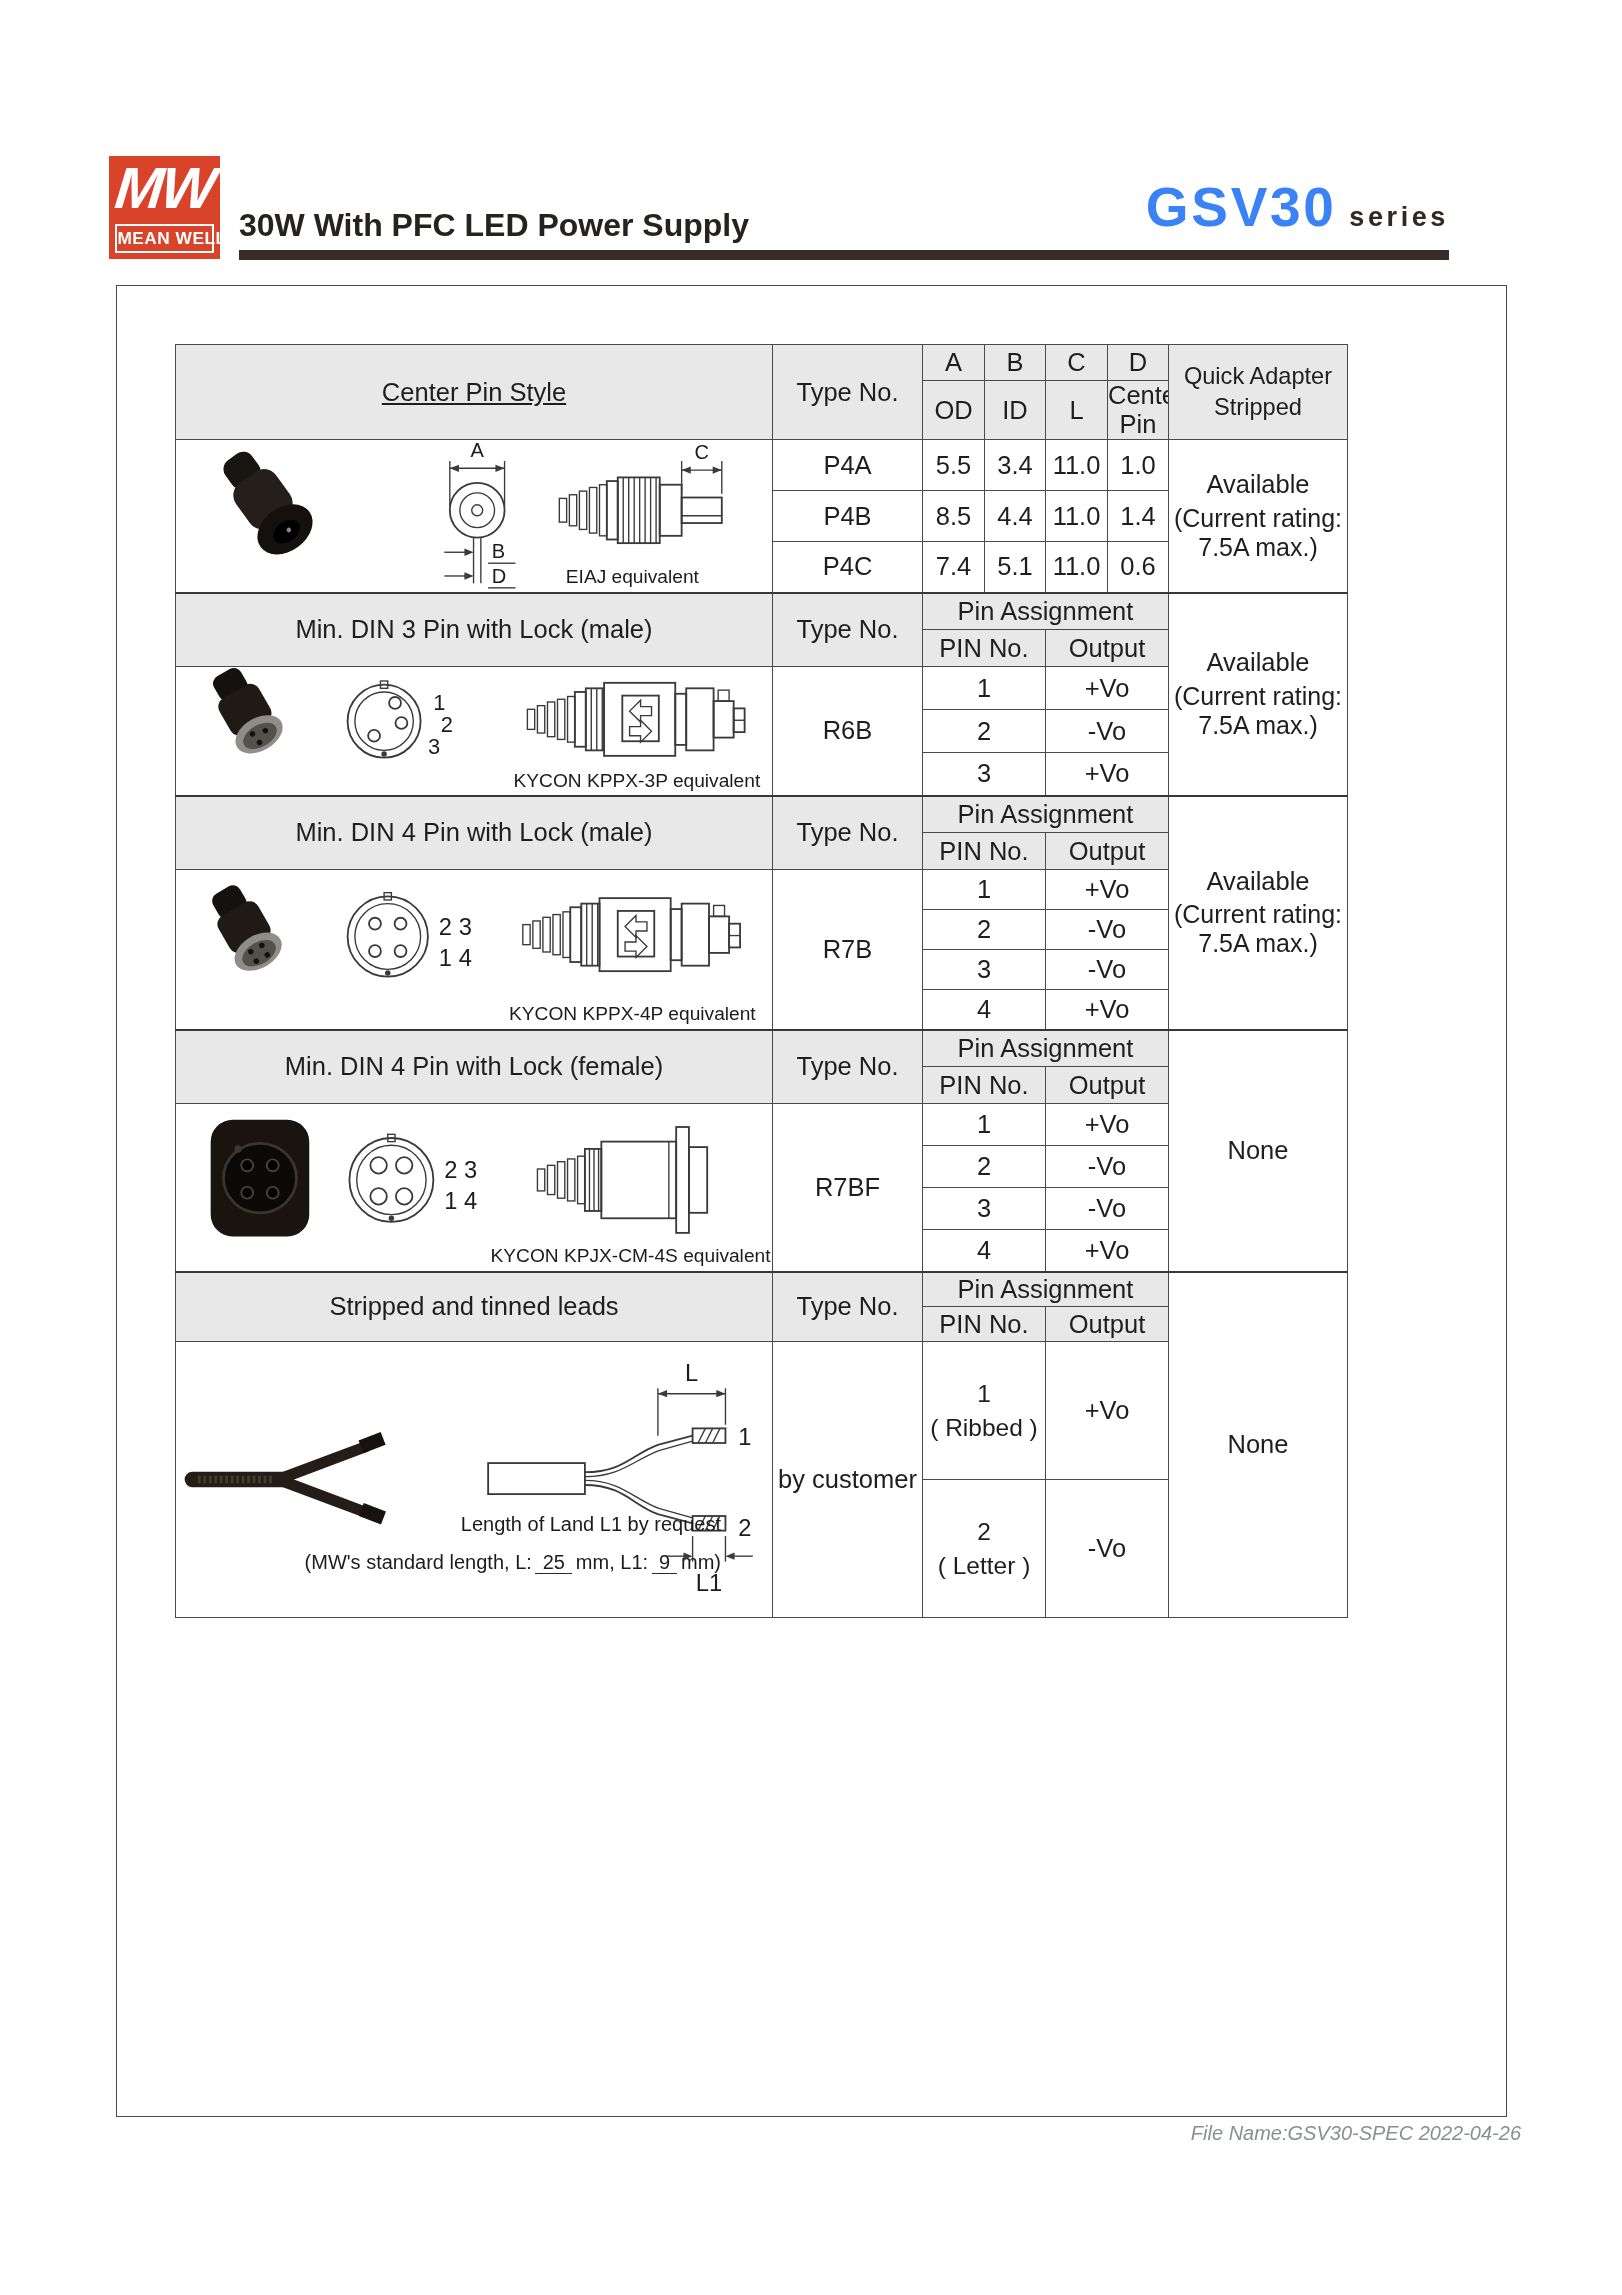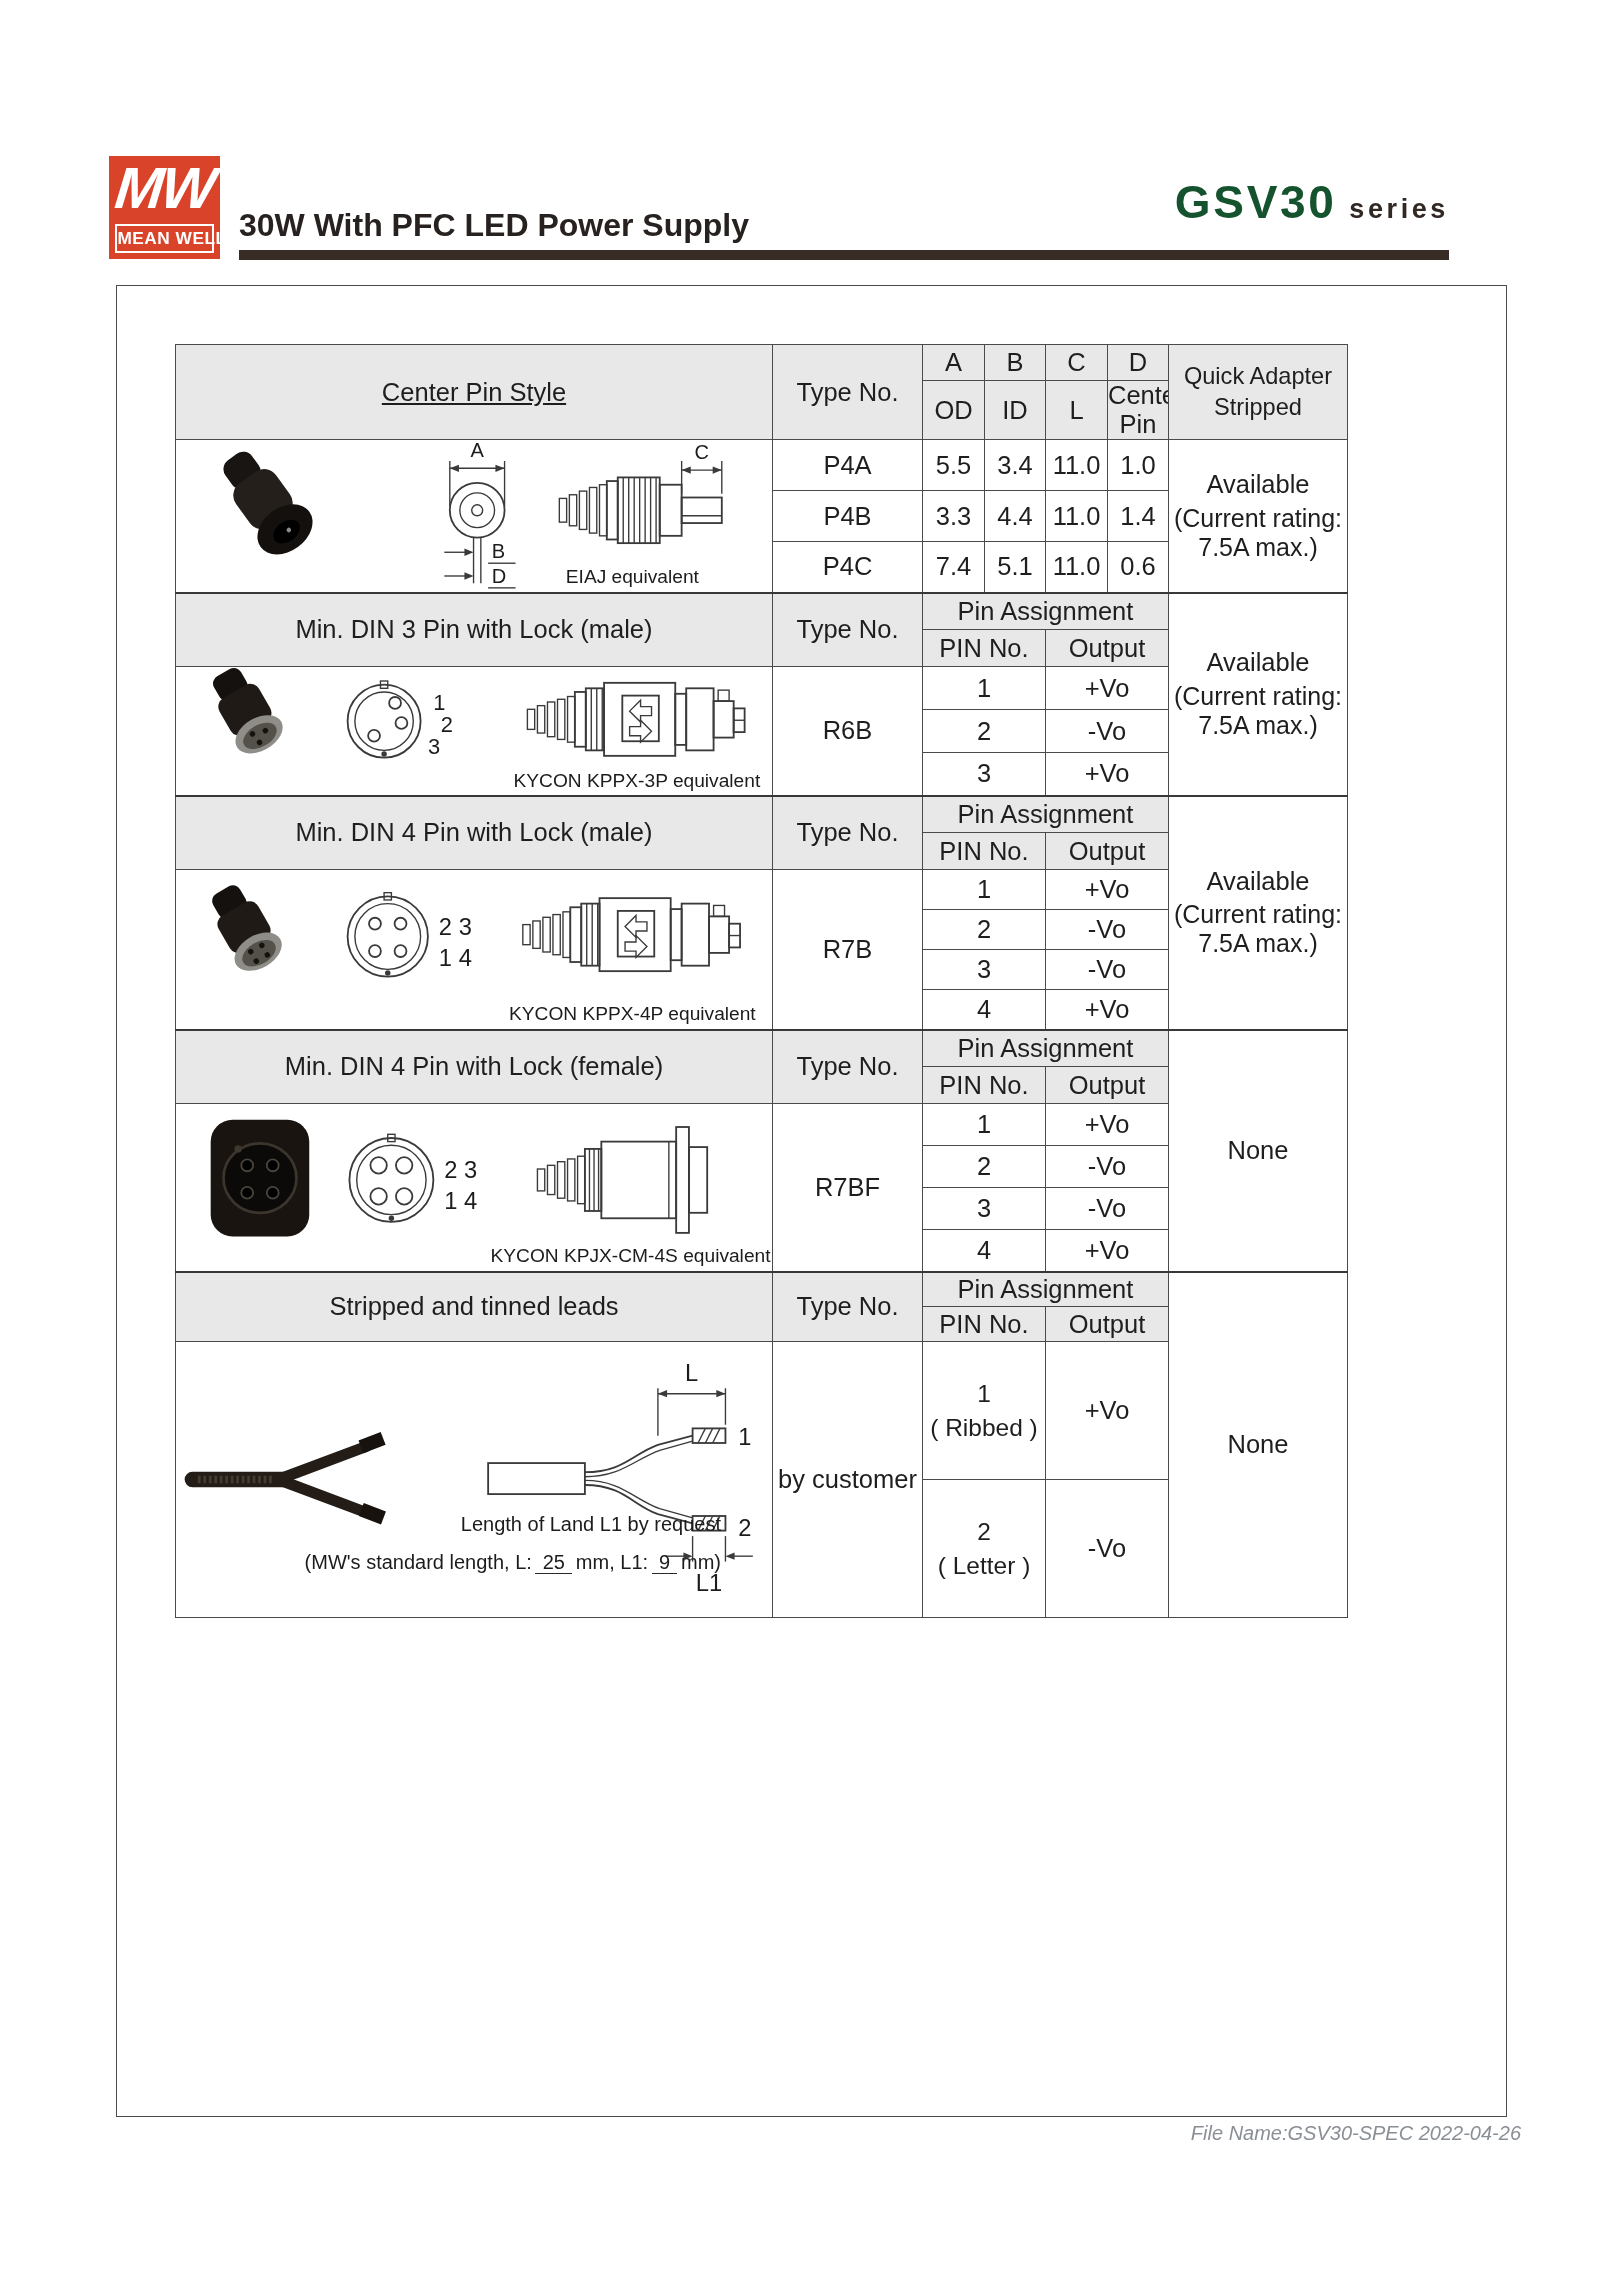--- a/index.html
+++ b/index.html
@@ -13,21 +13,21 @@
     font-style:italic;font-weight:bold;color:#fff;font-size:58px;line-height:60px;
     text-align:center;letter-spacing:-2.7px;transform:skewX(-6deg);margin-top:1.8px;
   }
   .logo-band{
     position:absolute;left:6.4px;right:6.4px;bottom:6.4px;border:2.7px solid #fff;color:#fff;
     font-weight:bold;font-size:17.3px;text-align:right;padding:1.8px 0;letter-spacing:0.5px;white-space:nowrap;
   }
   .product-title{position:absolute;left:239px;top:207px;font-size:32px;font-weight:bold;color:#272220;white-space:nowrap;}
   .title-rule{position:absolute;left:239px;top:250px;width:1210px;height:10px;background:#382d26;}
   .series-wrap{position:absolute;left:782px;top:175px;width:667px;text-align:right;white-space:nowrap;}
-  .series-name{font-size:46px;font-weight:bold;color:#14532d;letter-spacing:2.7px;margin-left:8px;}
+  .series-name{font-size:55px;font-weight:bold;color:#3b82f6;letter-spacing:2.7px;margin-left:8px;}
   .series-suffix{font-size:27px;font-weight:bold;color:#322823;letter-spacing:3.6px;margin-left:12.7px;}
   
   .page-frame{position:absolute;left:116px;top:285px;width:1389px;height:1830px;border:1.8px solid#4b4b4b;}
   
   .footer{position:absolute;right:102px;top:2122px;font-style:italic;font-size:20px;color:#8a8f96;white-space:nowrap;}
   
   table.spec{position:absolute;left:175px;top:344px;width:1172px;border-collapse:collapse;table-layout:fixed;}
   table.spec td{
     border:1.8px solid #4a4a4a;text-align:center;vertical-align:middle;
     font-size:25.5px;color:#1e1e1e;padding:0;overflow:hidden;
@@ -168,21 +168,21 @@
       <td>3.4</td>
       <td>11.0</td>
       <td>1.0</td>
       <td rowspan="3" class="teal">
         <div class="av1">Available</div>
         <div class="av2">(Current rating: 7.5A max.)</div>
       </td>
     </tr>
     <tr class="h56">
       <td>P4B</td>
-      <td>3.3</td>
+      <td>8.5</td>
       <td>4.4</td>
       <td>11.0</td>
       <td>1.4</td>
     </tr>
     <tr class="h56">
       <td>P4C</td>
       <td>7.4</td>
       <td>5.1</td>
       <td>11.0</td>
       <td>0.6</td>

